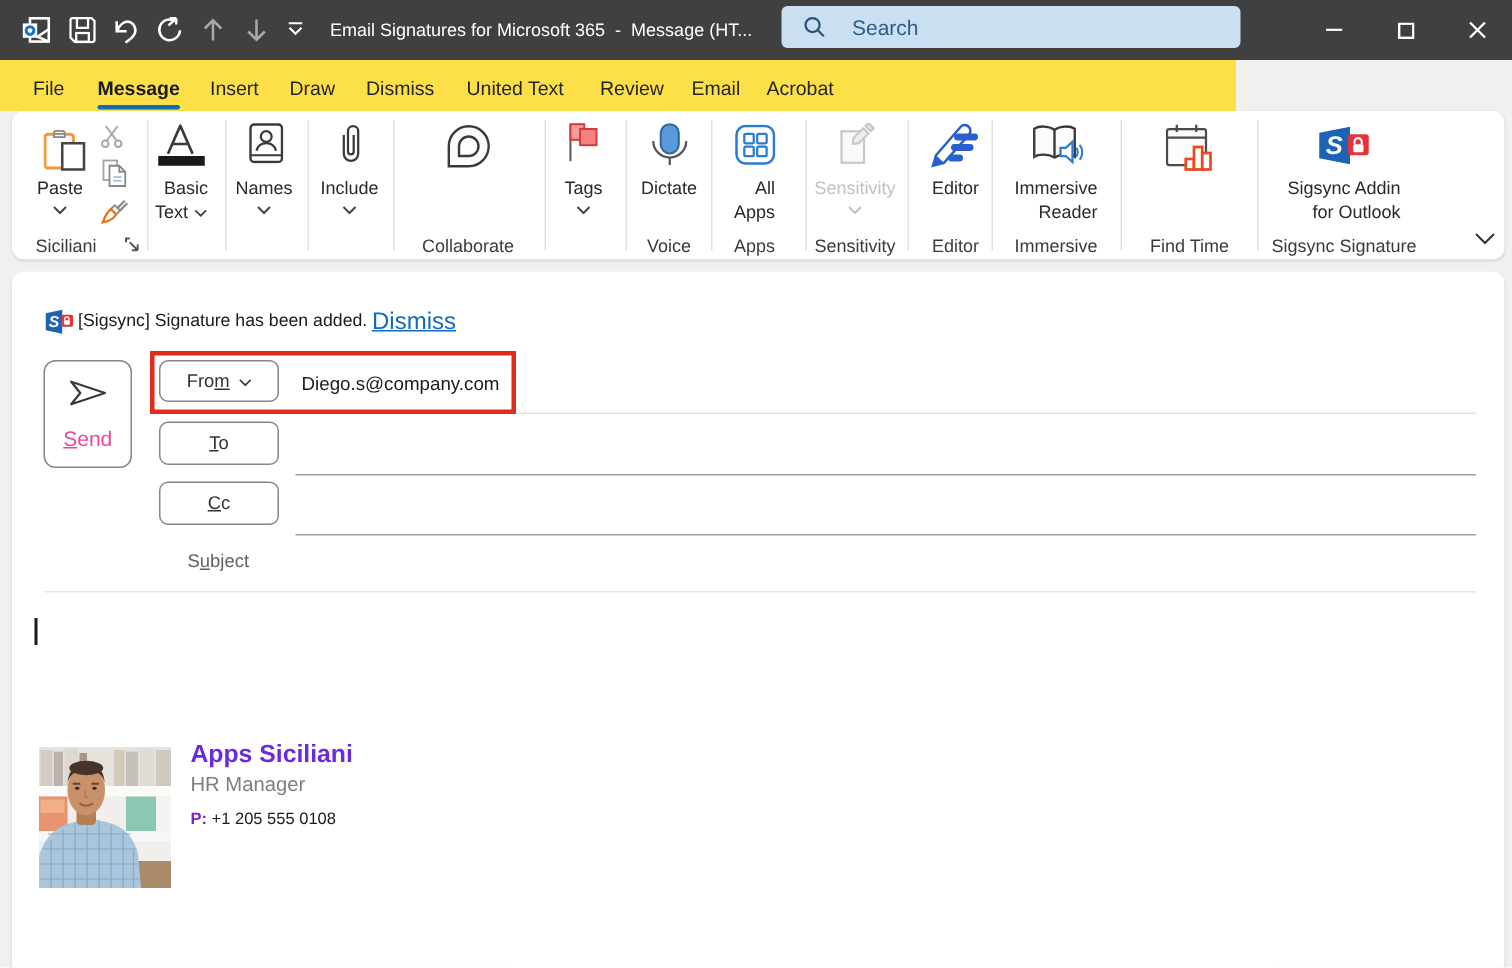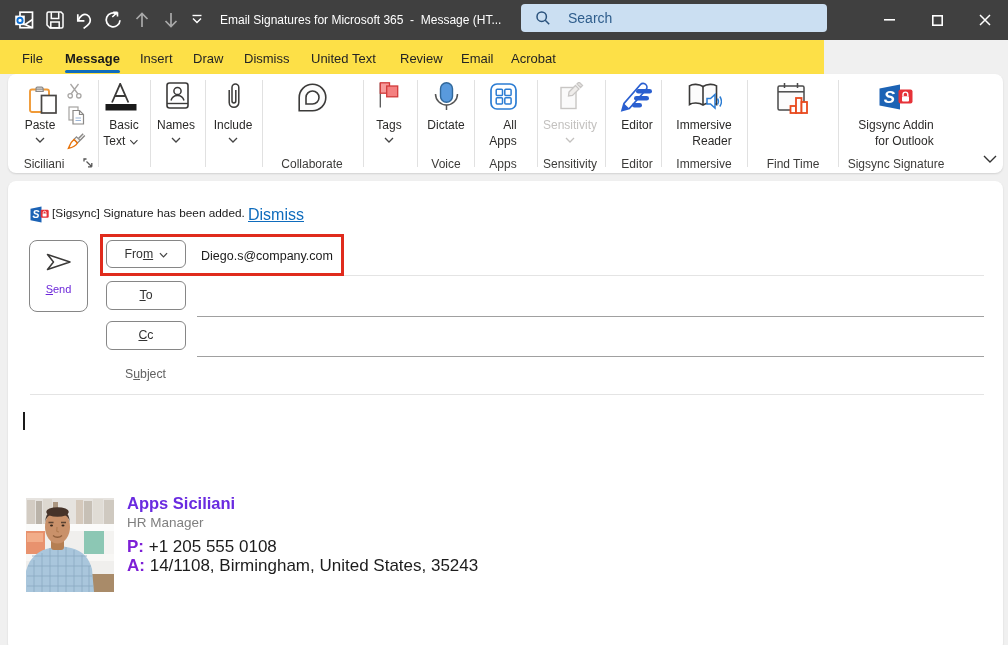--- a/index.html
+++ b/index.html
@@ -272,21 +272,21 @@
     <path d="M13.2 7.5 v-0.9 a1.4 1.4 0 0 1 2.8 0 v0.9" fill="none" stroke="#fff" stroke-width="0.9"></path>
     <rect x="12.6" y="7.5" width="4" height="3" rx="0.6" fill="#fff"></rect>
   </svg>
   <div class="abs" style="left:44px;top:25px;font-size:11.8px;color:#1a1a1a">[Sigsync] Signature has been added.</div>
   <div class="abs" style="left:240px;top:25px;font-size:16px;color:#0f6cbd;text-decoration:underline">Dismiss</div>
 
   <div id="sendbtn">
     <svg style="margin-top:12px" width="26" height="18" viewBox="0 0 26 18">
       <path d="M1.5 1.5 L24 9 L1.5 16.5 L7.5 9 Z" fill="none" stroke="#3b3a39" stroke-width="1.5" stroke-linejoin="round"></path>
     </svg>
-    <div style="font-size:11px;color:#6d28d9;margin-top:8px"><u>S</u>end</div>
+    <div style="font-size:14px;color:#ec4899;margin-top:8px"><u>S</u>end</div>
   </div>
 
   <div class="abs" style="left:92px;top:53px;width:238px;height:36px;border:3px solid #e02b1d"></div>
 
   <div class="fieldbtn" style="top:59px;height:28px;line-height:26px">Fro<u>m</u>
     <svg style="margin-left:2px" width="9" height="6" viewBox="0 0 10 6">
         <path d="M1 1 L5 5 L9 1" fill="none" stroke="#444" stroke-width="1.3"></path>
       </svg>
   </div>
   <div class="abs" style="left:193px;top:68px;font-size:12.5px;color:#1b1b1b">Diego.s@company.com</div>
@@ -329,17 +329,16 @@
     <path d="M19 27 C18 11 45 11 44 27 C44 16 40 11.5 31.5 11.5 C23 11.5 19 16 19 27 Z" fill="#463329"></path>
     <ellipse cx="31.5" cy="14" rx="11.3" ry="4.8" fill="#463329"></ellipse>
     <path d="M22.5 24.5 h5 M35 24.5 h5" stroke="#5d4433" stroke-width="1.4"></path>
     <ellipse cx="25.5" cy="27.5" rx="1.5" ry="1" fill="#35261c"></ellipse>
     <ellipse cx="37" cy="27.5" rx="1.5" ry="1" fill="#35261c"></ellipse>
     <path d="M27 37.5 C29.5 39.8 33.5 39.8 36 37.5" fill="none" stroke="#8f5f3c" stroke-width="1.3"></path>
     <path d="M31 29 L30.8 33.5 L33 34" fill="none" stroke="#b07a4e" stroke-width="1"></path>
   </svg>
   <div class="abs" style="left:119px;top:313px;font-size:16.5px;font-weight:bold;color:#6a2be0">Apps Siciliani</div>
   <div class="abs" style="left:119px;top:334px;font-size:13.5px;color:#7f7f7f">HR Manager</div>
-  <div class="abs" style="left:119px;top:356px;font-size:17px;color:#1c1c1c;line-height:19px">
+  <div class="abs" style="left:119px;top:356px;font-size:11px;color:#1c1c1c;line-height:19px">
     <div><b style="color:#7d1fd6">P:</b> +1 205 555 0108</div>
-    <div><b style="color:#7d1fd6">A:</b> 14/1108, Birmingham, United States, 35243</div>
   </div>
 </div>
 
 </body></html>

